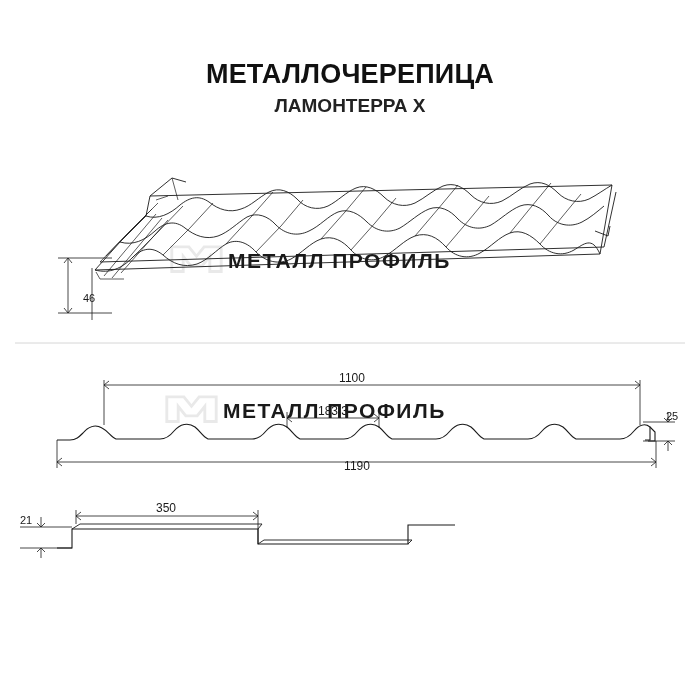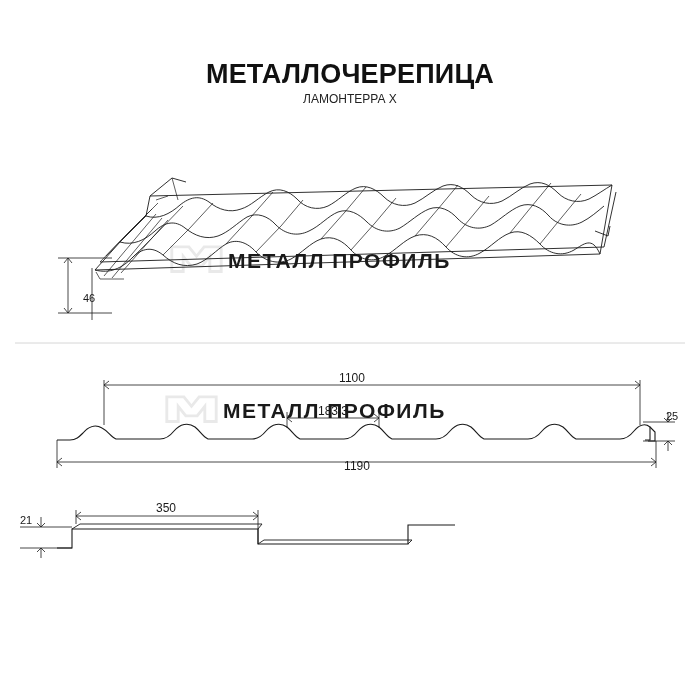--- a/index.html
+++ b/index.html
@@ -29,23 +29,24 @@
   }
   .main-title {
     font-size: 27px;
     font-weight: bold;
     letter-spacing: 0.2px;
     line-height: 32px;
     color: #111111;
     margin: 0;
   }
   .sub-title {
-    font-size: 12px;
-    font-weight: normal;
+    font-size: 19px;
+    font-weight: bold;
     line-height: 18px;
+    margin-top: 7px;
     color: #222222;
   }
   .drawing {
     position: absolute;
     left: 0;
     top: 0;
     width: 700px;
     height: 700px;
   }
   svg text {

